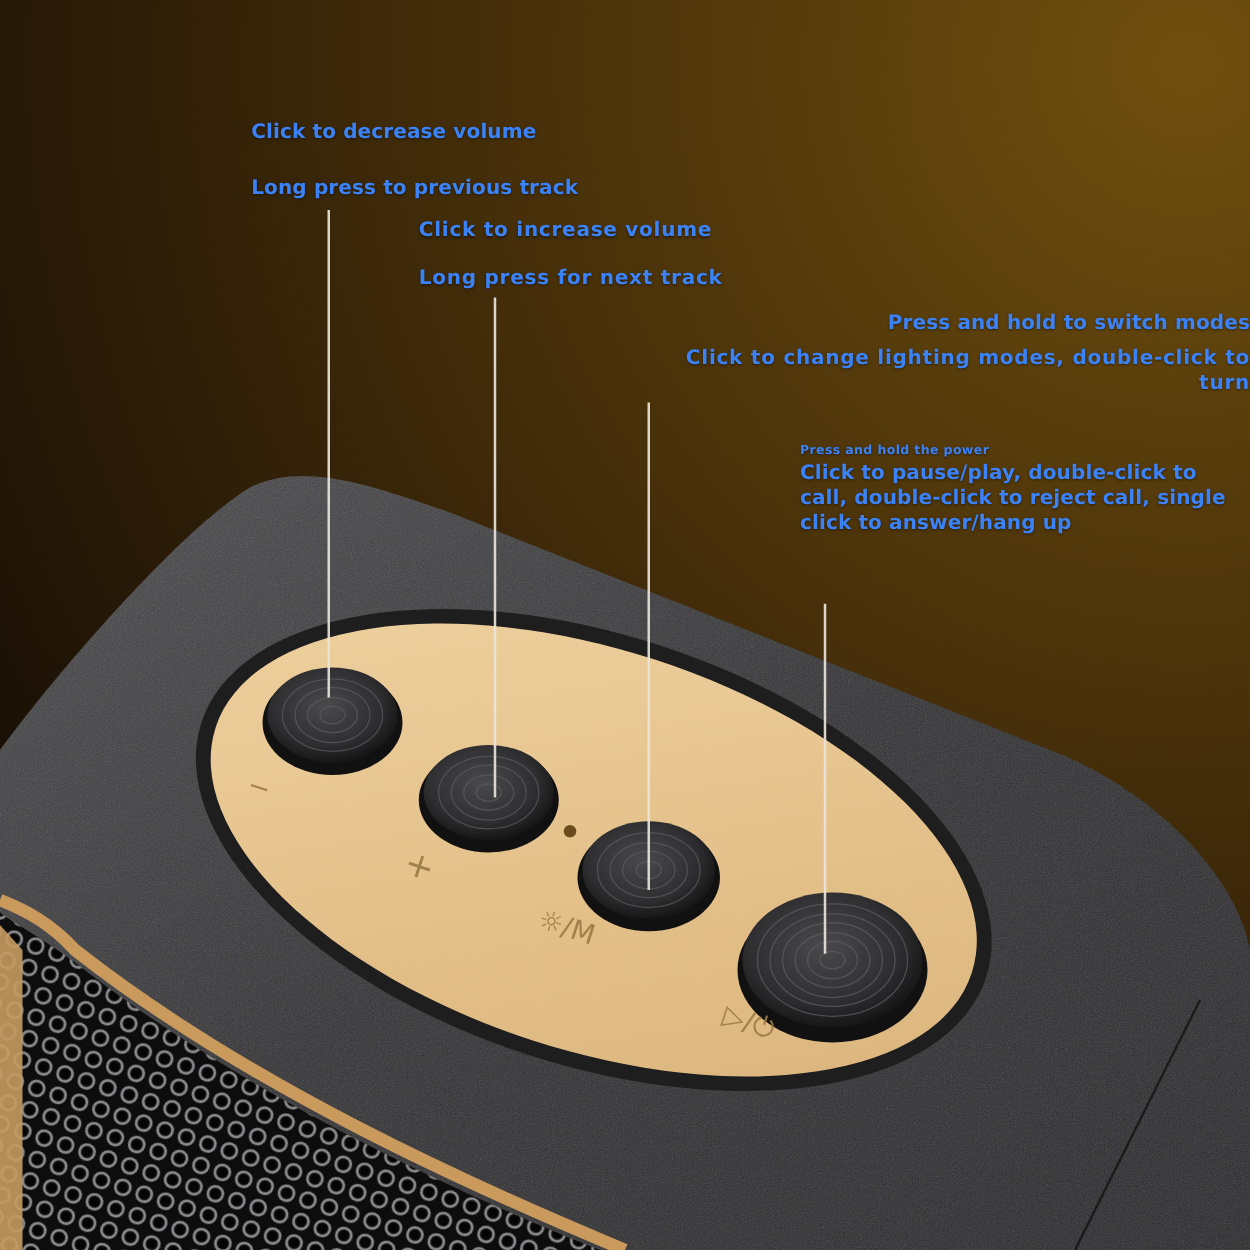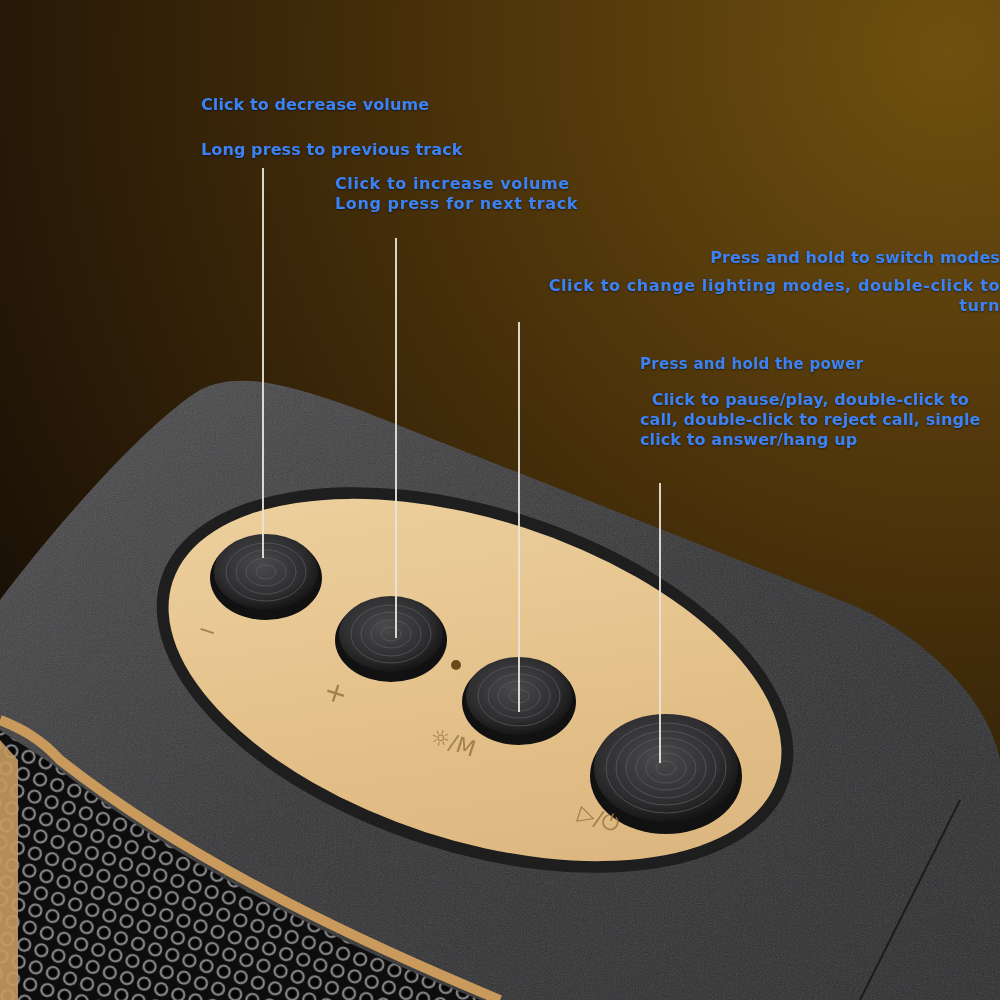--- a/index.html
+++ b/index.html
@@ -8,21 +8,21 @@
     font-family: "DejaVu Sans", "Liberation Sans", sans-serif;
     background: #2a1a08;
   }
   .scene { position: absolute; inset: 0; }
   .callout {
     position: absolute; color: #3b82f6; font-weight: bold;
     text-shadow: 0 1px 2px rgba(0,0,0,0.5); line-height: 1.25;
   }
   .c-lg { font-size: 16px; letter-spacing: 0.1px; }
   .c-md { font-size: 16px; letter-spacing: 0.6px; }
-  .c-sm { font-size: 15px; letter-spacing: 0.3px; }
+  .c-sm { font-size: 10px; letter-spacing: 0.3px; }
   .leader {
     position: absolute; width: 1.5px; background: #e9e4da; opacity: 0.92;
   }
   .btn-label {
     position: absolute; color: #9c7a45; font-family: "DejaVu Sans", sans-serif;
     font-size: 22px; transform-origin: center; opacity: 0.9;
   }
 </style>
 </head>
 <body>
@@ -136,27 +136,27 @@
   <div class="leader" style="left:518px; top:322px; height:390px;"></div>
   <div class="leader" style="left:659px; top:483px; height:280px;"></div>
 
   <div class="callout c-lg" style="left:201px; top:95px;">
     <div>Click to decrease volume</div>
     <div style="margin-top:25px;">Long press to previous track</div>
   </div>
 
   <div class="callout c-md" style="left:335px; top:174px;">
     <div>Click to increase volume</div>
-    <div style="">Long press for next track</div>
+    <div style="margin-top:18px;">Long press for next track</div>
   </div>
 
   <div class="callout" style="left:503px; top:248px;text-align:right;">
     <div class="c-lg">Press and hold to switch modes</div>
     <div class="c-md" style="margin-top:8px; margin-left:13px;">Click to change lighting modes, double-click to turn</div>
   </div>
 
   <div class="callout" style="left:640px; top:355px;">
     <div class="c-sm">Press and hold the power</div>
-    <div class="c-lg" style="margin-top:16px;text-align:center;">Click to pause/play, double-click to</div>
+    <div class="c-lg" style="margin-top:0;">Click to pause/play, double-click to</div>
     <div class="c-lg">call, double-click to reject call, single</div>
     <div class="c-lg">click to answer/hang up</div>
   </div>
 </div>
 
 </body></html>

